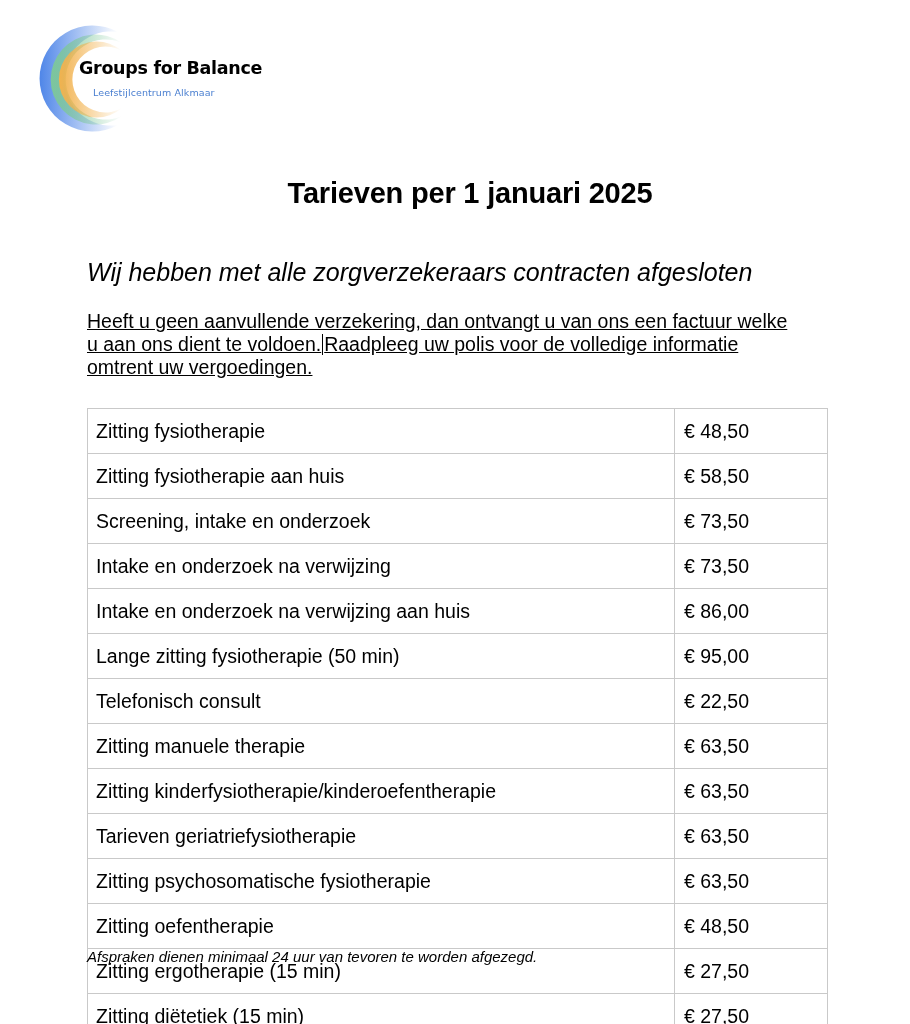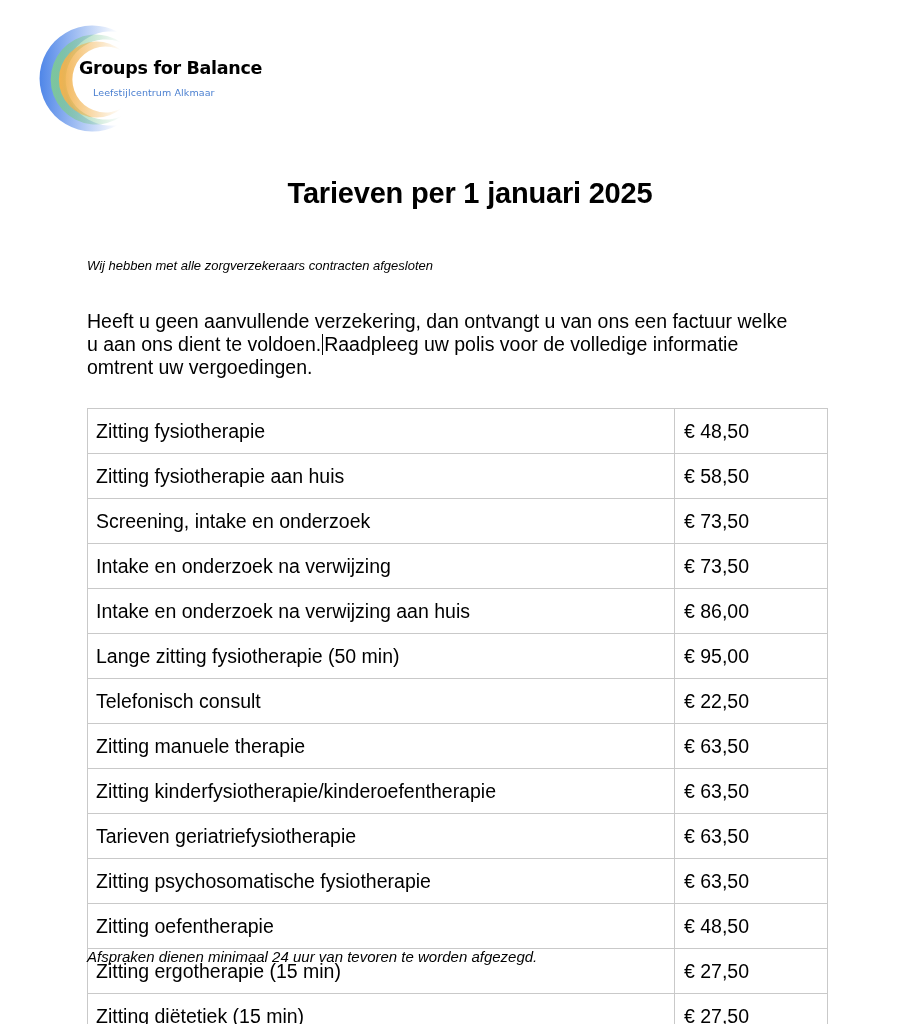--- a/index.html
+++ b/index.html
@@ -55,30 +55,31 @@
       font-weight: bold;
       font-size: 29px;
       letter-spacing: -0.2px;
       white-space: nowrap;
     }
     .intro {
       position: absolute;
       left: 87px;
       top: 258px;
       font-style: italic;
-      font-size: 13px;
+      font-size: 25px;
       white-space: nowrap;
     }
     .para {
       position: absolute;
       left: 87px;
       top: 310px;
       width: 820px;
       font-size: 19.5px;
       line-height: 23px;
+      text-decoration: underline;
     }
     .para .line { display: block; white-space: nowrap; }
     .caret {
       display: inline-block;
       width: 1px;
       height: 21px;
       background: #000000;
       vertical-align: -4px;
       margin: 0 1px 0 1px;
     }

